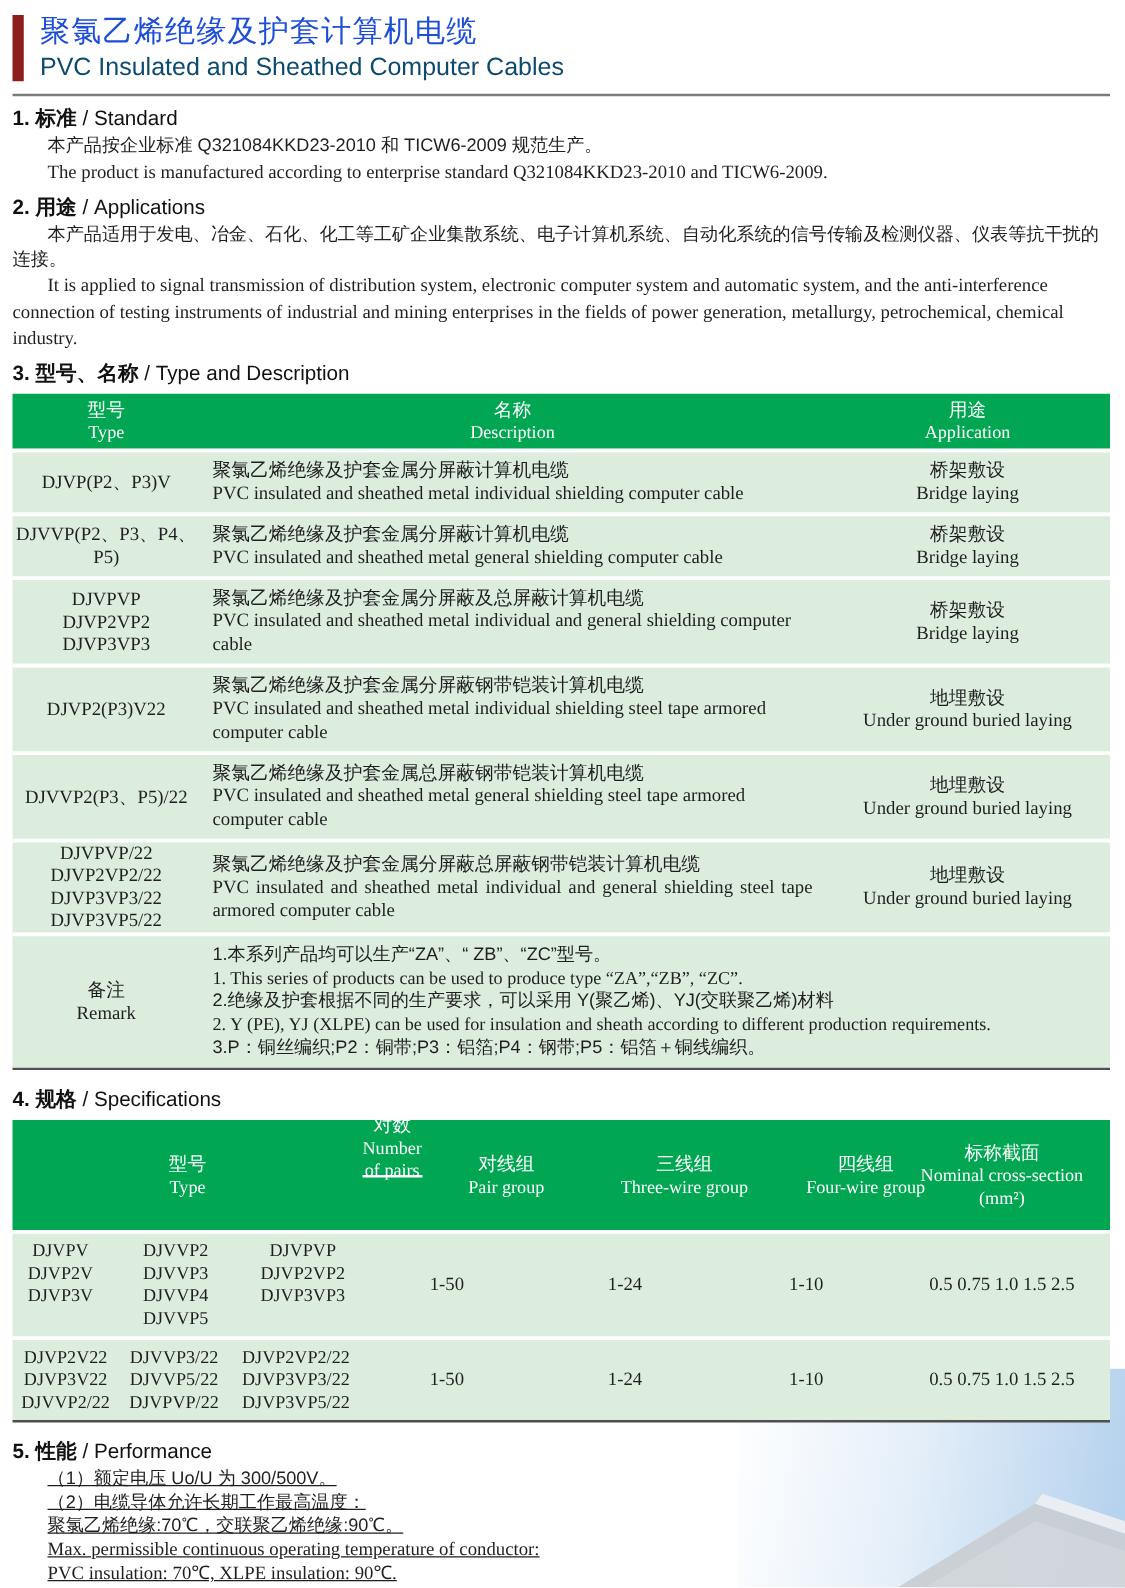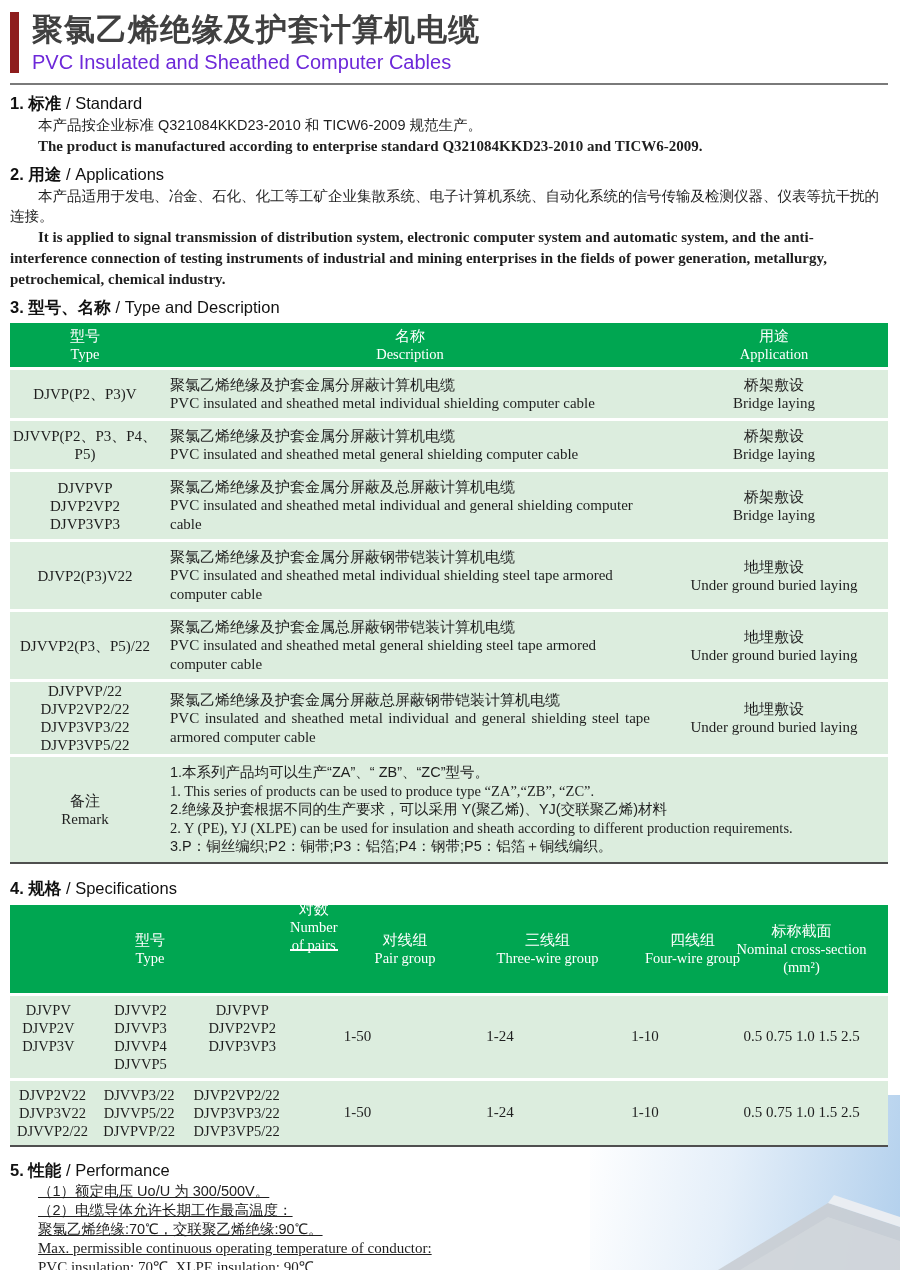--- a/index.html
+++ b/index.html
@@ -6,32 +6,32 @@
   body{
     width:900px;height:1270px;background:#ffffff;overflow:hidden;position:relative;
     font-family:"Liberation Sans", sans-serif;color:#1f1f1f;
     -webkit-font-smoothing:antialiased;
   }
   .page{position:relative;z-index:1;padding:10px 12px 0 10px;}
 
   
   .title-block{display:flex;align-items:stretch;margin-top:2px;}
   .title-bar{width:9px;background:#8e1d1d;margin-right:13px;}
-  .title-zh{color:#404040;font-size:31px;font-weight:bold;line-height:1.15;letter-spacing:1px;}
-  .title-en{font-size:20px;color:#6d28d9;margin-top:3px;line-height:1.1;}
+  .title-zh{color:#1d4ed8;font-size:24px;font-weight:normal;line-height:1.15;letter-spacing:1px;}
+  .title-en{font-size:20px;color:#0c4a6e;margin-top:3px;line-height:1.1;}
   .title-rule{border:none;border-top:2px solid #7a7a7a;margin:10px 0 8px 0;}
 
   
   .sec-h{font-size:16.5px;margin:7px 0 2px 0;line-height:1.25;color:#111;}
   .sec-h .h-zh{font-weight:bold;}
   .sec-h .h-en{font-weight:normal;}
 
   
   .para{margin:0;font-size:14.5px;line-height:1.4;text-indent:28px;}
-  .para.en{font-family:"Liberation Serif",serif;font-size:15px;font-weight:bold;}
+  .para.en{font-family:"Liberation Serif",serif;font-size:15px;}
   .line{margin:0;font-size:14.5px;line-height:19px;text-indent:28px;text-decoration:underline;}
   .line.en{font-family:"Liberation Serif",serif;font-size:15px;}
 
   
   .tbl{border-bottom:2px solid #4f4f4f;margin-top:6px;}
   .thead{display:flex;background:#00a651;color:#fff;text-align:center;}
   .trow{display:flex;background:#dcedde;border-top:3px solid #ffffff;text-align:center;}
   .zh{font-family:"Liberation Sans",sans-serif;}
   .en{font-family:"Liberation Serif",serif;}
 

